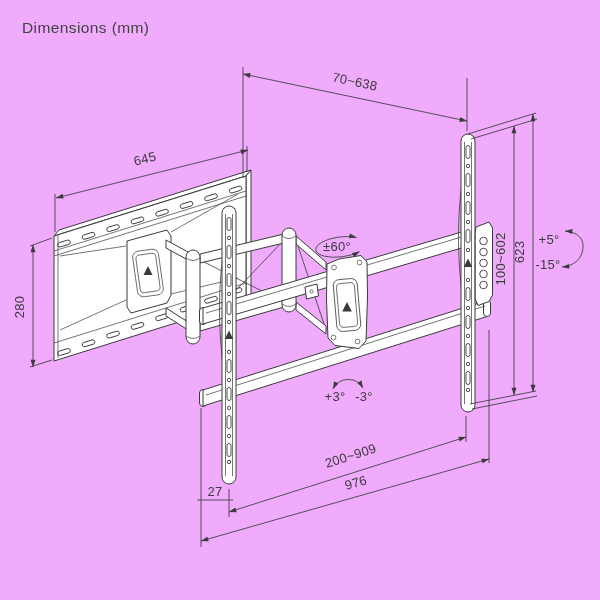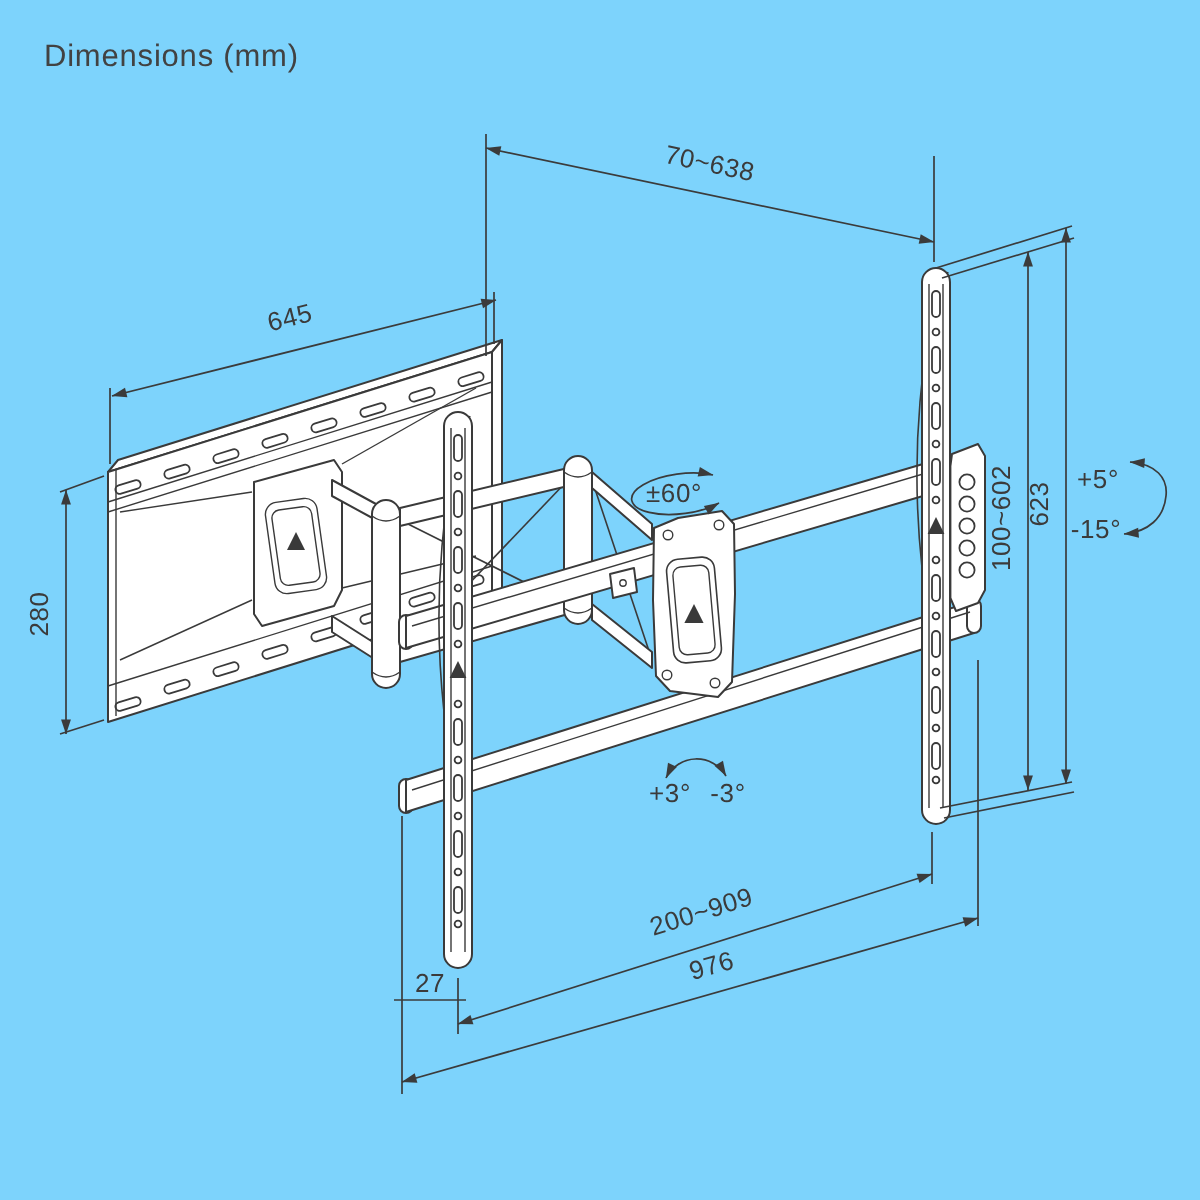--- a/index.html
+++ b/index.html
@@ -1,16 +1,16 @@
 <!DOCTYPE html>
 <html><head>
 <meta charset="utf-8">
 <style>
   html,body{margin:0;padding:0;background:#ffffff;}
-  .stage{width:600px;height:600px;position:relative;background:#7dd3fc;overflow:hidden;
+  .stage{width:600px;height:600px;position:relative;background:#f0abfc;overflow:hidden;
          font-family:"Liberation Sans",sans-serif;}
   svg{display:block;}
   text{fill:#3b3b3b;font-family:"Liberation Sans",sans-serif;font-size:13px;letter-spacing:.3px;}
   .title-text{font-size:15.5px;fill:#424242;letter-spacing:.4px;}
   .struct{stroke:#3a3a3a;stroke-width:1;fill:#ffffff;stroke-linejoin:round;}
   .struct-line{stroke:#3a3a3a;stroke-width:.8;fill:none;}
   .fine{stroke:#3a3a3a;stroke-width:.7;fill:none;}
   .holefill{fill:none;stroke:#3a3a3a;stroke-width:.9;}
   .mark{fill:#3a3a3a;stroke:none;}
   .dim{stroke:#3b3b3b;stroke-width:.85;fill:none;}

